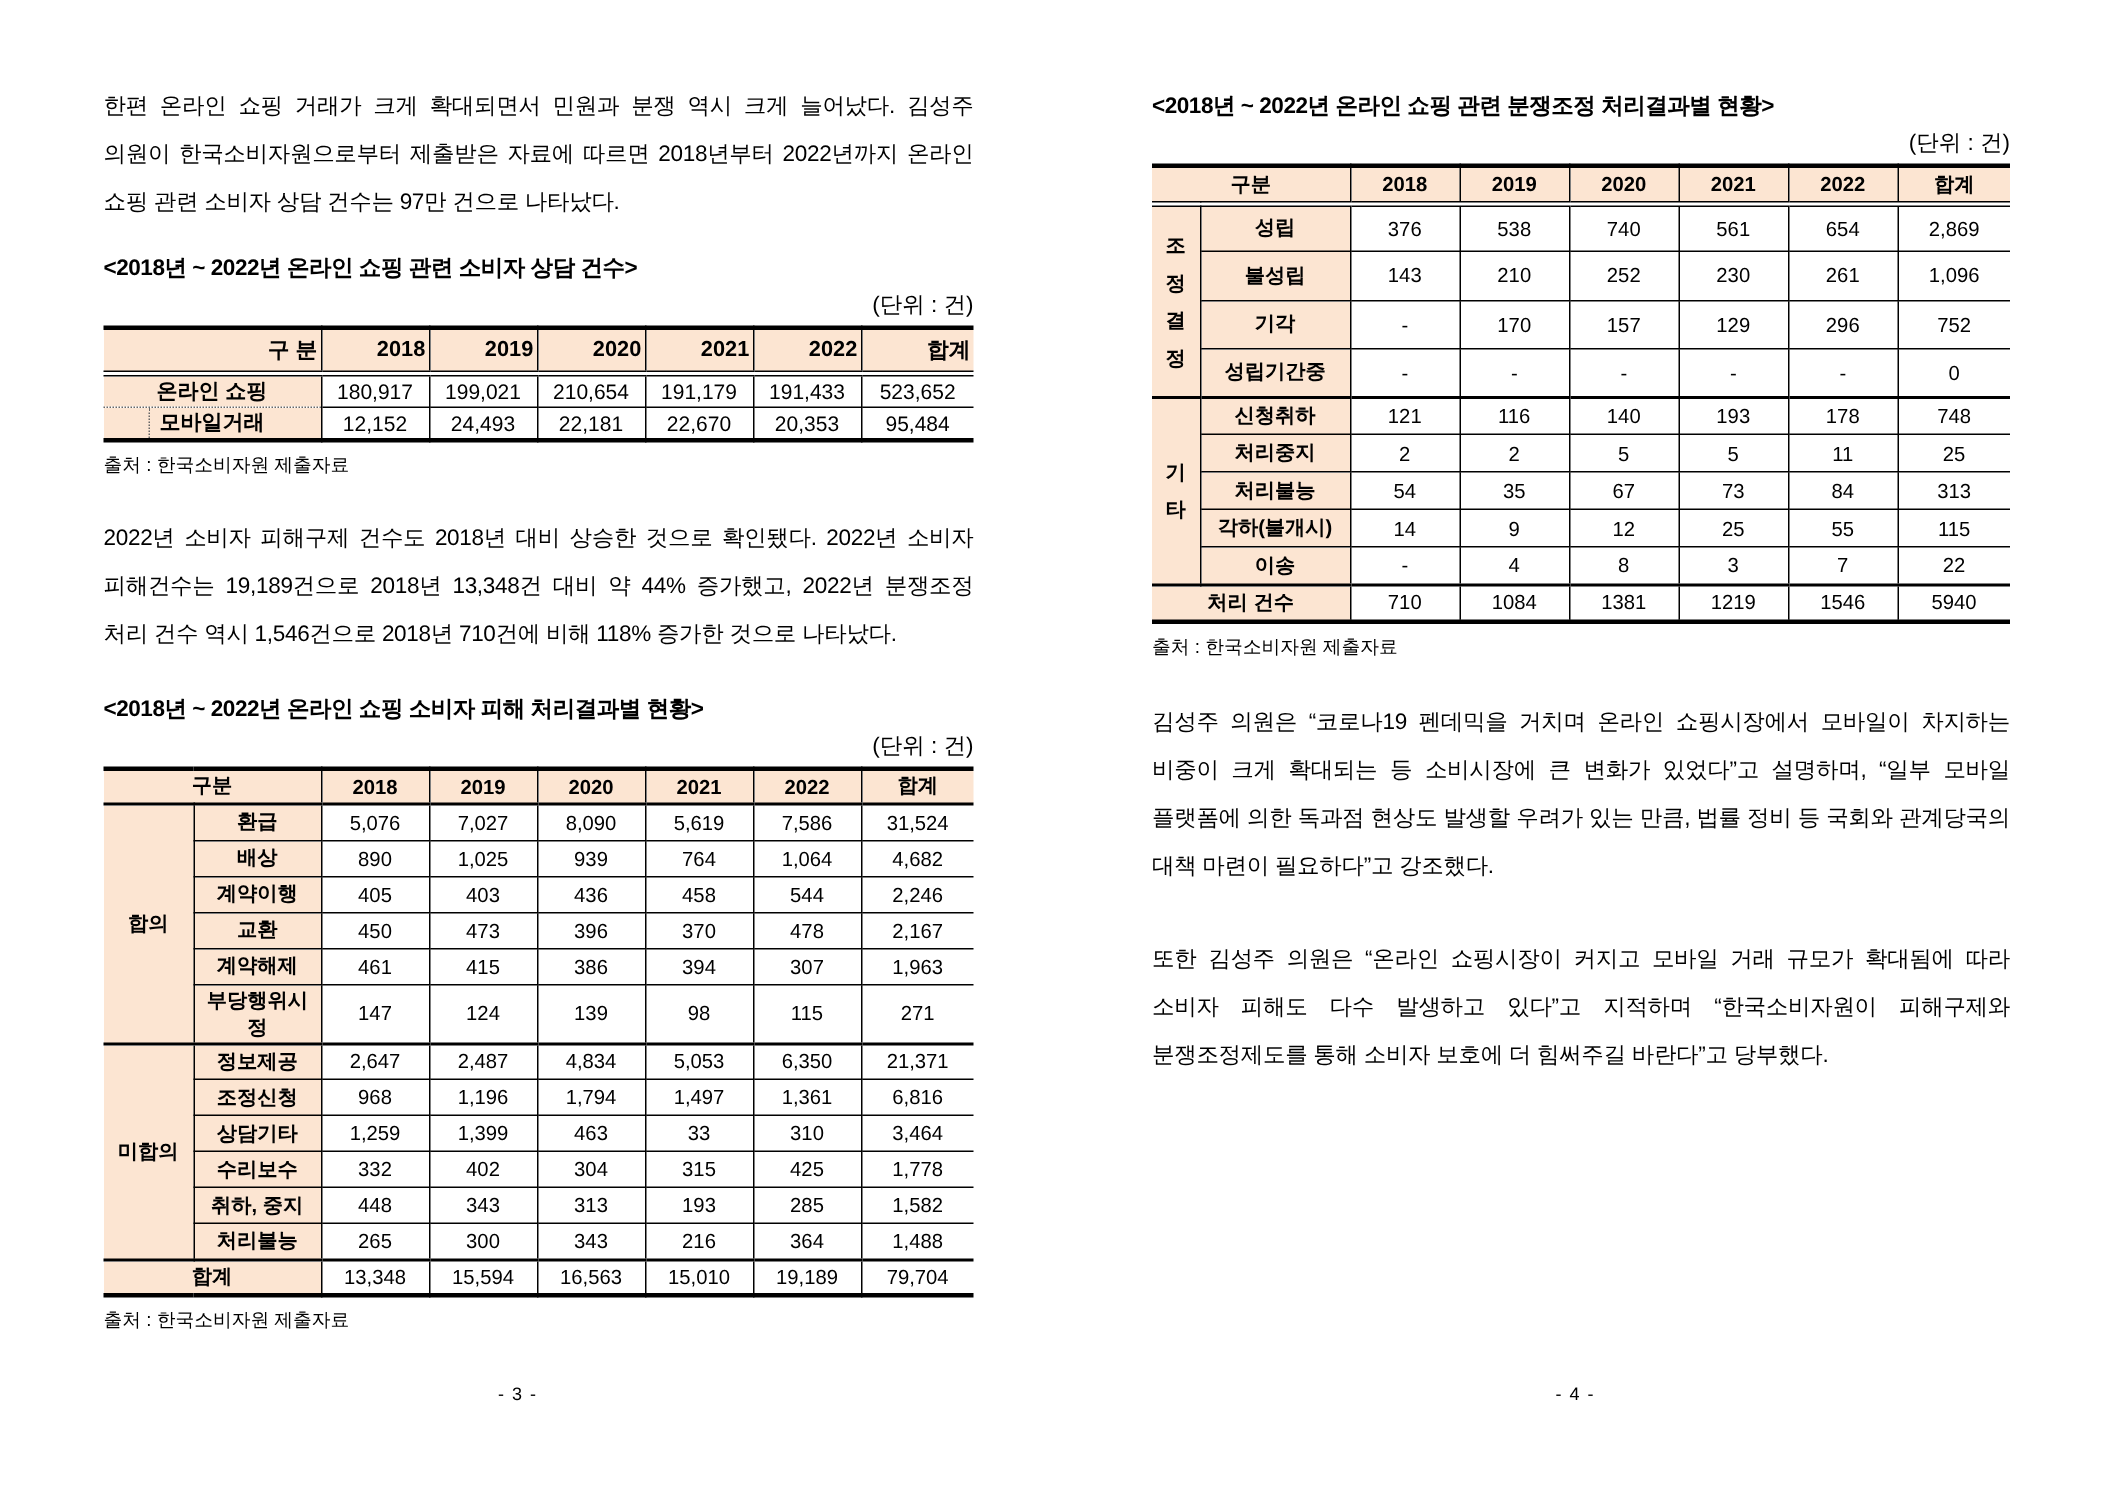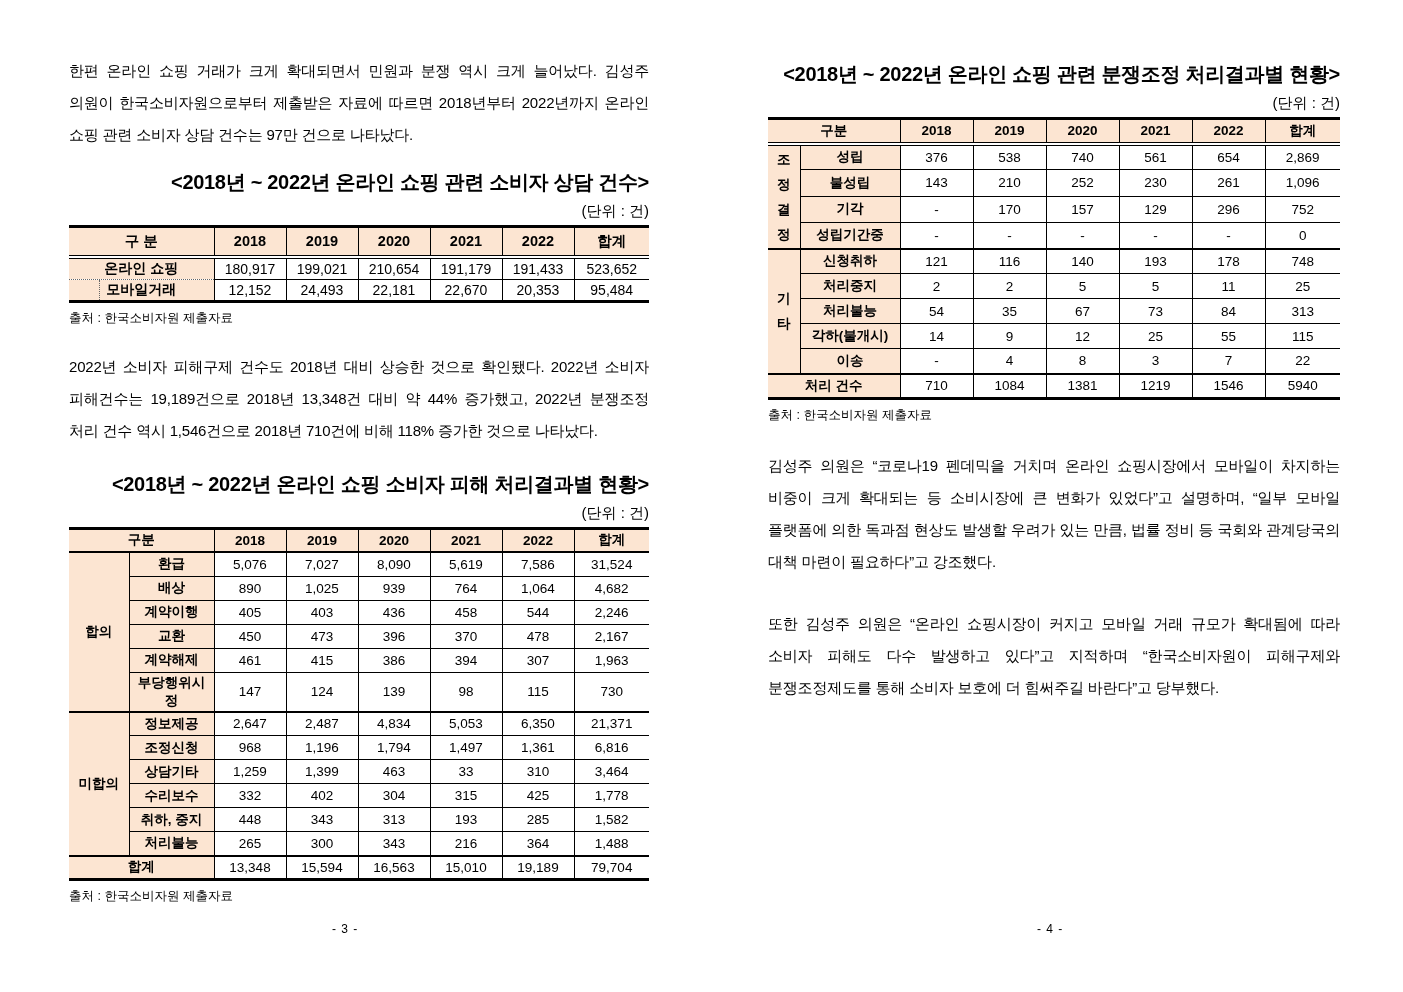--- a/index.html
+++ b/index.html
@@ -8,21 +8,21 @@
     font-family:"Liberation Sans","DejaVu Sans",sans-serif; color:#000;
     overflow:hidden;
   }
   :root { --peach:#fce5d2; --line:#000; }
 
   .page { position:absolute; top:55px; }
   #page3 { left:69px;  width:580px; }
   #page4 { left:768px; width:572px; }
 
   .para { font-size:15px; line-height:32px; text-align:justify; word-break:keep-all; letter-spacing:-0.2px; }
-  .tbl-title { font-size:20px; font-weight:bold; text-align:right; letter-spacing:-0.3px; }
+  .tbl-title { font-size:15px; font-weight:bold; text-align:left; letter-spacing:-0.3px; }
   .unit { font-size:15px; text-align:right; }
   .source { font-size:12.5px; margin-top:7px; }
 
   .mt-a { margin-top:18px; }   
   .mt-b { margin-top:6px; }    
   .mt-c { margin-top:4px; }    
   .mt-d { margin-top:24px; }   
   .mt-e { margin-top:26px; }   
   .mt-f { margin-top:30px; }
 
@@ -36,34 +36,34 @@
     padding:1px 2px; overflow:hidden;
   }
   .doc-table th { background:var(--peach); font-weight:bold; border-bottom:4px double var(--line); }
   .t2 th { border-bottom:2px solid var(--line); }
   .doc-table td.label, .doc-table td.group { background:var(--peach); font-weight:bold; }
   .doc-table td.num { background:#fff; font-weight:normal; }
   .doc-table tr.group-start td { border-top:2px solid var(--line); }
   .doc-table tr.footer-row td { border-top:2px solid var(--line); }
 
   .t1 { width:580px; font-size:14px; }
-  .t1 th { font-size:14.5px; }
+  .t1 th { font-size:14.5px;text-align:right; }
   .t1 thead tr { height:30px; }
   .t1 tbody tr { height:18px; }
   .t1 tbody tr:first-child td.label { border-bottom:1px dotted #666; }
   .t1 td.indent { position:relative; border-top:1px dotted #666; }
   .t1 td.indent::before { content:""; position:absolute; left:30px; top:0; bottom:0; border-left:1px dotted #666; }
 
   .t2 { width:580px; font-size:13.5px; }
   .t2 tr { height:24px; }
 
   .t3 { width:572px; font-size:13.5px; }
   .t3 tr { height:25px; }
 
-  .vgroup .gin { width:1.15em; margin:0 auto; word-break:break-all; line-height:25px; }
+  .vgroup .gin { width:1.15em; margin:12px auto; word-break:break-all; line-height:25px; }
 
   .pageno { position:absolute; top:922px; font-size:12px; letter-spacing:1px; }
   #pn3 { left:332px; }
   #pn4 { left:1037px; }
 </style>
 </head>
 <body>
 
 <div class="page" id="page3">
   <div class="para">한편 온라인 쇼핑 거래가 크게 확대되면서 민원과 분쟁 역시 크게 늘어났다. 김성주 의원이 한국소비자원으로부터 제출받은 자료에 따르면 2018년부터 2022년까지 온라인 쇼핑 관련 소비자 상담 건수는 97만 건으로 나타났다.</div>
@@ -189,21 +189,21 @@
           <td class="num">307</td>
           <td class="num">1,963</td>
         </tr>
         <tr>
           <td class="label">부당행위시정</td>
           <td class="num">147</td>
           <td class="num">124</td>
           <td class="num">139</td>
           <td class="num">98</td>
           <td class="num">115</td>
-          <td class="num">730</td>
+          <td class="num">271</td>
         </tr>
         <tr class="group-start">
           <td class="group" rowspan="6">
             <div class="gin">미합의</div>
           </td>
           <td class="label">정보제공</td>
           <td class="num">2,647</td>
           <td class="num">2,487</td>
           <td class="num">4,834</td>
           <td class="num">5,053</td>

